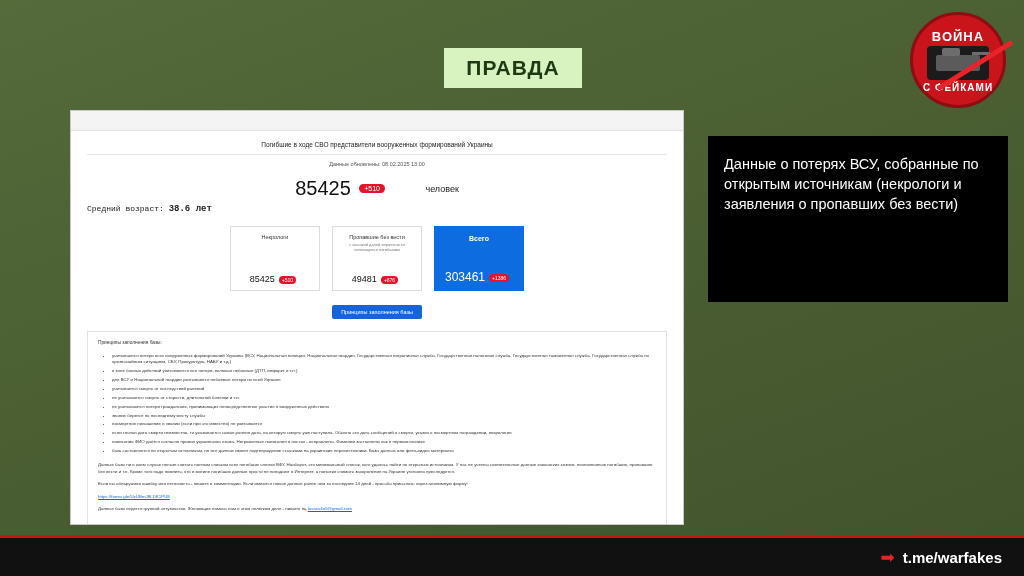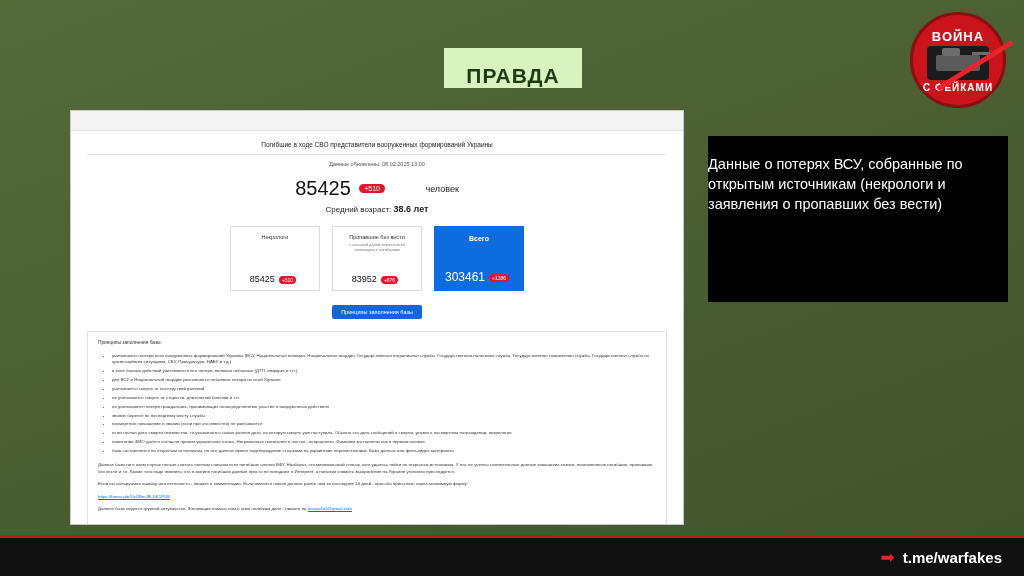--- a/index.html
+++ b/index.html
@@ -13,21 +13,21 @@
   }
   .stage {
     position:absolute; inset:0;
     background:linear-gradient(160deg,#556b3a 0%,#4b5f33 45%,#42532c 100%);
   }
   
   .truth-banner {
     position:absolute; left:444px; top:48px;
     width:138px; height:40px;
     background:#d8f2c0;
-    display:flex; align-items:flex-end; justify-content:center;
+    display:flex; align-items:center; justify-content:center;
   }
   .truth-banner span {
     color:#1d3a12; font-weight:bold; font-size:21px; letter-spacing:1px;
   }
   
   .logo-wrap {
     position:absolute; right:18px; top:12px;
     width:96px; height:96px;
     background:#c8141a;
     border-radius:50%;
@@ -65,21 +65,21 @@
   }
   .logo-bot {
     color:#fff; font-weight:bold; font-size:10px; letter-spacing:1px;
     margin-bottom:3px;
   }
   
   .caption-box {
     position:absolute; left:708px; top:136px;
     width:300px; height:166px;
     background:#000;
-    padding:18px 0;
+    padding:18px 16px;
   }
   .caption-box p {
     margin:0; color:#fff; font-size:14.5px; line-height:1.38;
   }
   
   .shot {
     position:absolute; left:70px; top:110px;
     width:614px; height:415px;
     background:#ffffff;
     border:1px solid #c9c9c9;
@@ -102,21 +102,21 @@
   .big-num {
     font-size:20px; color:#111; font-weight:normal; vertical-align:middle;
   }
   .pill {
     display:inline-block; background:#e8132b; color:#fff;
     font-size:7px; border-radius:8px; padding:1px 5px;
     vertical-align:middle; margin:0 4px;
   }
   .human-word { font-size:9px; color:#222; vertical-align:middle;margin-left:32px; }
   .avg-age {
-    text-align:center; font-size:8px; color:#222; margin:4px 0 12px 0;
+    font-size:8px; color:#222; margin:4px 0 12px 0;font-family:Liberation Mono, monospace;
   }
   .avg-age b { font-size:9px; }
   .cards {
     display:flex; justify-content:center; gap:12px; margin-bottom:14px;
   }
   .card {
     width:90px; height:65px; border:1px solid #dcdcdc; background:#fff;
     display:flex; flex-direction:column; align-items:center;
     justify-content:space-between; padding:7px 4px 6px 4px;
   }
@@ -200,21 +200,21 @@
           <div class="card-val">
             <span>85425</span><span class="pill">+510</span>
           </div>
         </div>
         <div class="card">
           <div>
             <div class="card-title">Пропавшие без вести</div>
             <div class="card-sub">с высокой долей вероятности являющиеся погибшими</div>
           </div>
           <div class="card-val">
-            <span>83952</span><span class="pill">+876</span>
+            <span>49481</span><span class="pill">+876</span>
           </div>
         </div>
         <div class="card blue">
           <div class="card-title">Всего</div>
           <div class="card-val">
             <span>303461</span><span class="pill">+1386</span>
           </div>
         </div>
       </div>
 

